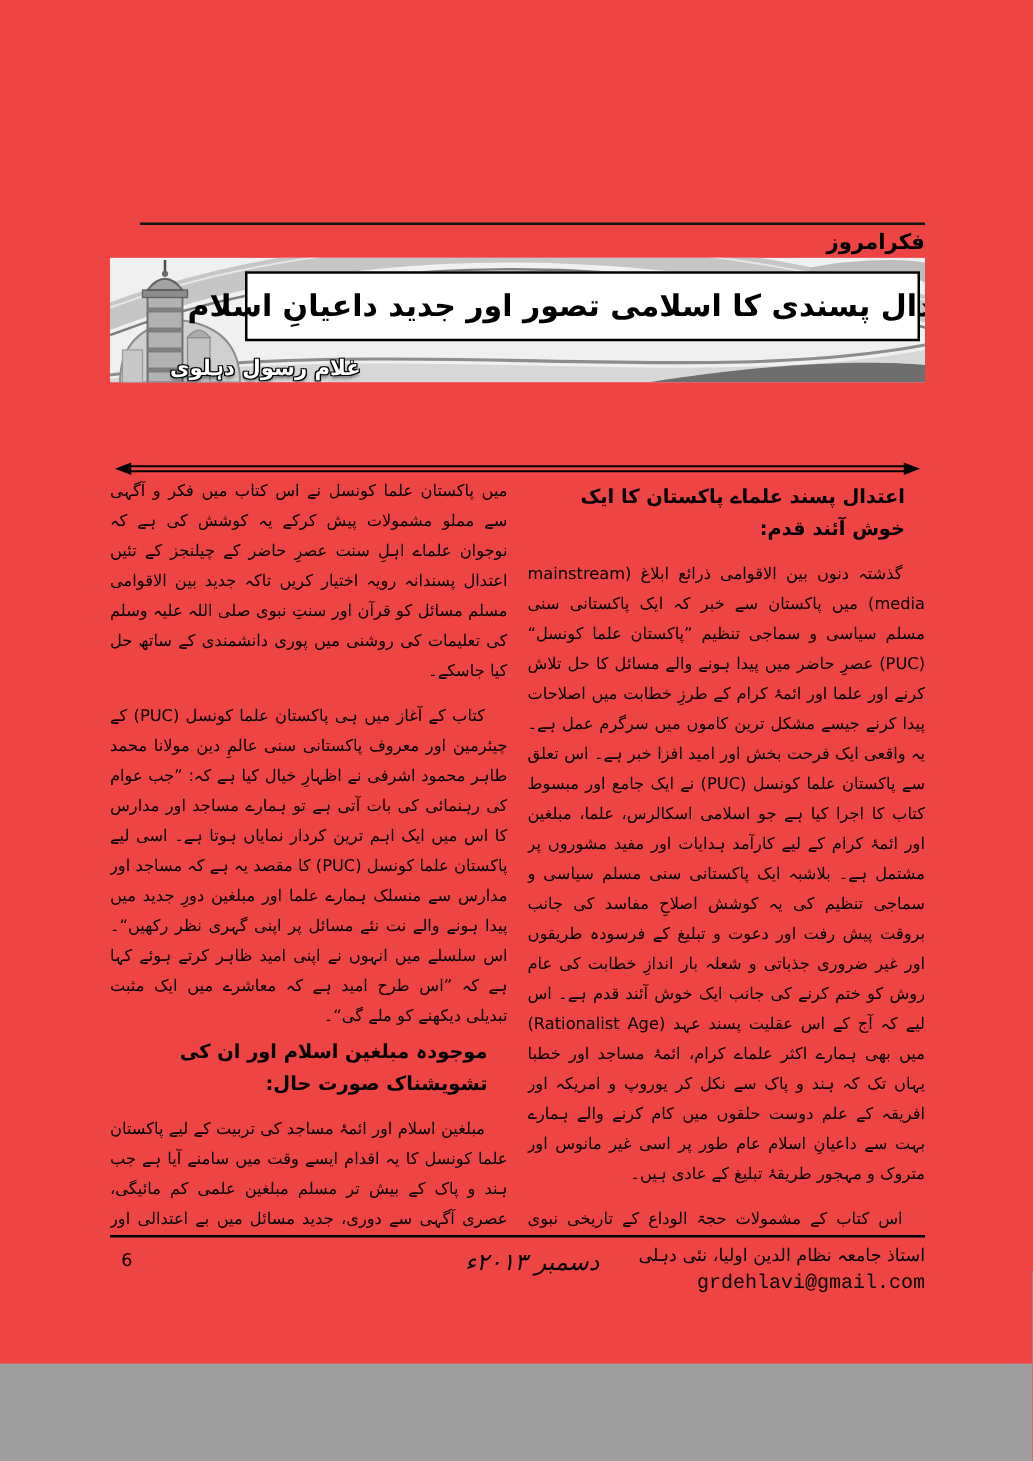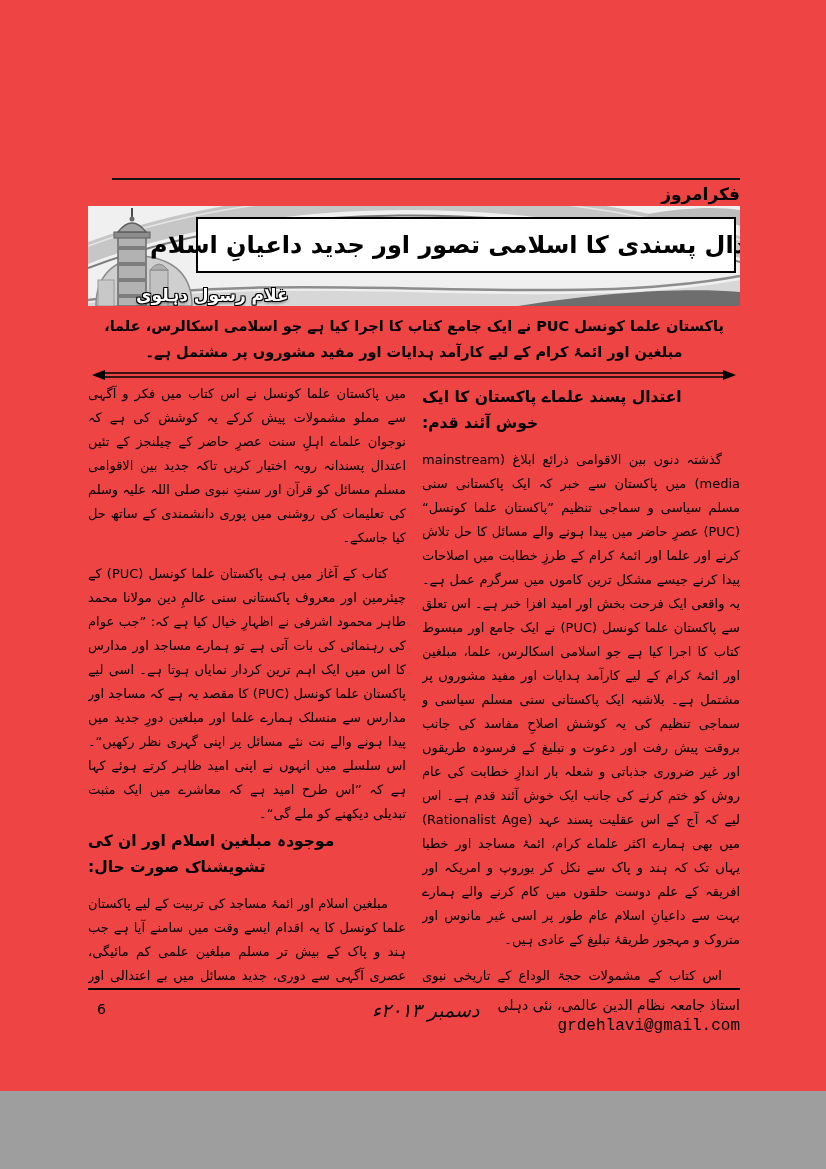--- a/index.html
+++ b/index.html
@@ -43,21 +43,21 @@
     position:absolute;left:88px;top:382px;width:652px;height:604px;
     direction:rtl;display:flex;gap:16px;overflow:hidden;
   }
   .col{width:318px;height:604px;overflow:hidden;}
   .col p{
     margin:0;direction:rtl;text-align:justify;
     font-size:13px;line-height:24px;
   }
   .col p.indent{text-indent:18px;margin-top:12px;}
   .col h2{
-    margin:2px 16px 2px 0;direction:rtl;text-align:left;
+    margin:2px 16px 2px 0;direction:rtl;text-align:right;
     font-size:15.5px;font-weight:bold;line-height:26px;
   }
   
   .footer-rule{position:absolute;left:88px;top:988px;width:652px;height:2px;background:#000;}
   .footer-affil{position:absolute;right:86px;top:995px;text-align:right;direction:rtl;}
   .footer-affil .affil{font-size:14px;line-height:20px;}
   .footer-affil .email{
     direction:ltr;font-family:Liberation Mono, monospace;
     font-size:16px;line-height:22px;text-align:right;
   }
@@ -100,21 +100,20 @@
         <path d="M62,64 Q71,52 80,64 Z" fill="#adadad" stroke="#8a8a8a" stroke-width="1"></path>
         <rect x="10" y="74" width="16" height="26" fill="#c8c8c8" stroke="#9a9a9a" stroke-width="1"></rect>
       </svg>
     </div>
     <div class="title-box">
       <h1>اعتدال پسندی کا اسلامی تصور اور جدید داعیانِ اسلام</h1>
     </div>
     <div class="author">غلام رسول دہلوی</div>
   </div>
 
-  <p class="intro">پاکستان علما کونسل PUC نے ایک جامع کتاب کا اجرا کیا ہے جو اسلامی اسکالرس، علما، مبلغین اور ائمۂ کرام کے لیے کارآمد ہدایات اور مفید مشوروں پر مشتمل ہے۔</p>
 
   <div class="divider">
     <svg width="644" height="12" viewBox="0 0 644 12">
       <polygon points="0,6 13,1 13,11" fill="#000"></polygon>
       <polygon points="644,6 631,1 631,11" fill="#000"></polygon>
       <line x1="10" y1="4" x2="634" y2="4" stroke="#000" stroke-width="1.6"></line>
       <line x1="10" y1="8" x2="634" y2="8" stroke="#000" stroke-width="1.6"></line>
     </svg>
   </div>
 
@@ -131,19 +130,19 @@
       <p class="indent">کتاب کے آغاز میں ہی پاکستان علما کونسل (PUC) کے چیئرمین اور معروف پاکستانی سنی عالمِ دین مولانا محمد طاہر محمود اشرفی نے اظہارِ خیال کیا ہے کہ: ”جب عوام کی رہنمائی کی بات آتی ہے تو ہمارے مساجد اور مدارس کا اس میں ایک اہم ترین کردار نمایاں ہوتا ہے۔ اسی لیے پاکستان علما کونسل (PUC) کا مقصد یہ ہے کہ مساجد اور مدارس سے منسلک ہمارے علما اور مبلغین دورِ جدید میں پیدا ہونے والے نت نئے مسائل پر اپنی گہری نظر رکھیں“۔ اس سلسلے میں انہوں نے اپنی امید ظاہر کرتے ہوئے کہا ہے کہ ”اس طرح امید ہے کہ معاشرے میں ایک مثبت تبدیلی دیکھنے کو ملے گی“۔</p>
       <h2>موجودہ مبلغین اسلام اور ان کی تشویشناک صورت حال:</h2>
       <p class="indent">مبلغین اسلام اور ائمۂ مساجد کی تربیت کے لیے پاکستان علما کونسل کا یہ اقدام ایسے وقت میں سامنے آیا ہے جب ہند و پاک کے بیش تر مسلم مبلغین علمی کم مائیگی، عصری آگہی سے دوری، جدید مسائل میں بے اعتدالی اور عقائد و نظریات میں انتہا پسندی کا شکار ہیں۔ اسلام کی دعوت و تبلیغ اور عقائدِ اہلِ سنت کی اشاعت عصری معنویت کے ساتھ نہیں کی جا رہی ہے، جس کی وجہ سے اسلام کی وہ پُراعتدال روحانی روایات مٹی ہوئی جا رہی ہیں جو در حقیقت دنیوی و ابدی نجات کا ضامن ہیں۔ آج عالمی سطح پر خود بہت سے مسلم مبلغین کی وجہ سے اسلام کو ذلت و رسوائی کا سامنا کرنا پڑ رہا ہے۔ انہوں نے اسلام کو ایک غیر معتدل، انتہا پسند، فاشسٹ،</p>
     </div>
 
   </div>
 
   <div class="footer-rule"></div>
 
   <div class="footer-affil">
-    <div class="affil">استاذ جامعہ نظام الدین عالمی، نئی دہلی</div>
+    <div class="affil">استاذ جامعہ نظام الدین اولیا، نئی دہلی</div>
     <div class="email">grdehlavi@gmail.com</div>
   </div>
   <div class="footer-date">دسمبر ۲۰۱۳ء</div>
   <div class="footer-page">6</div>
 
 </div>
 
 </body></html>

